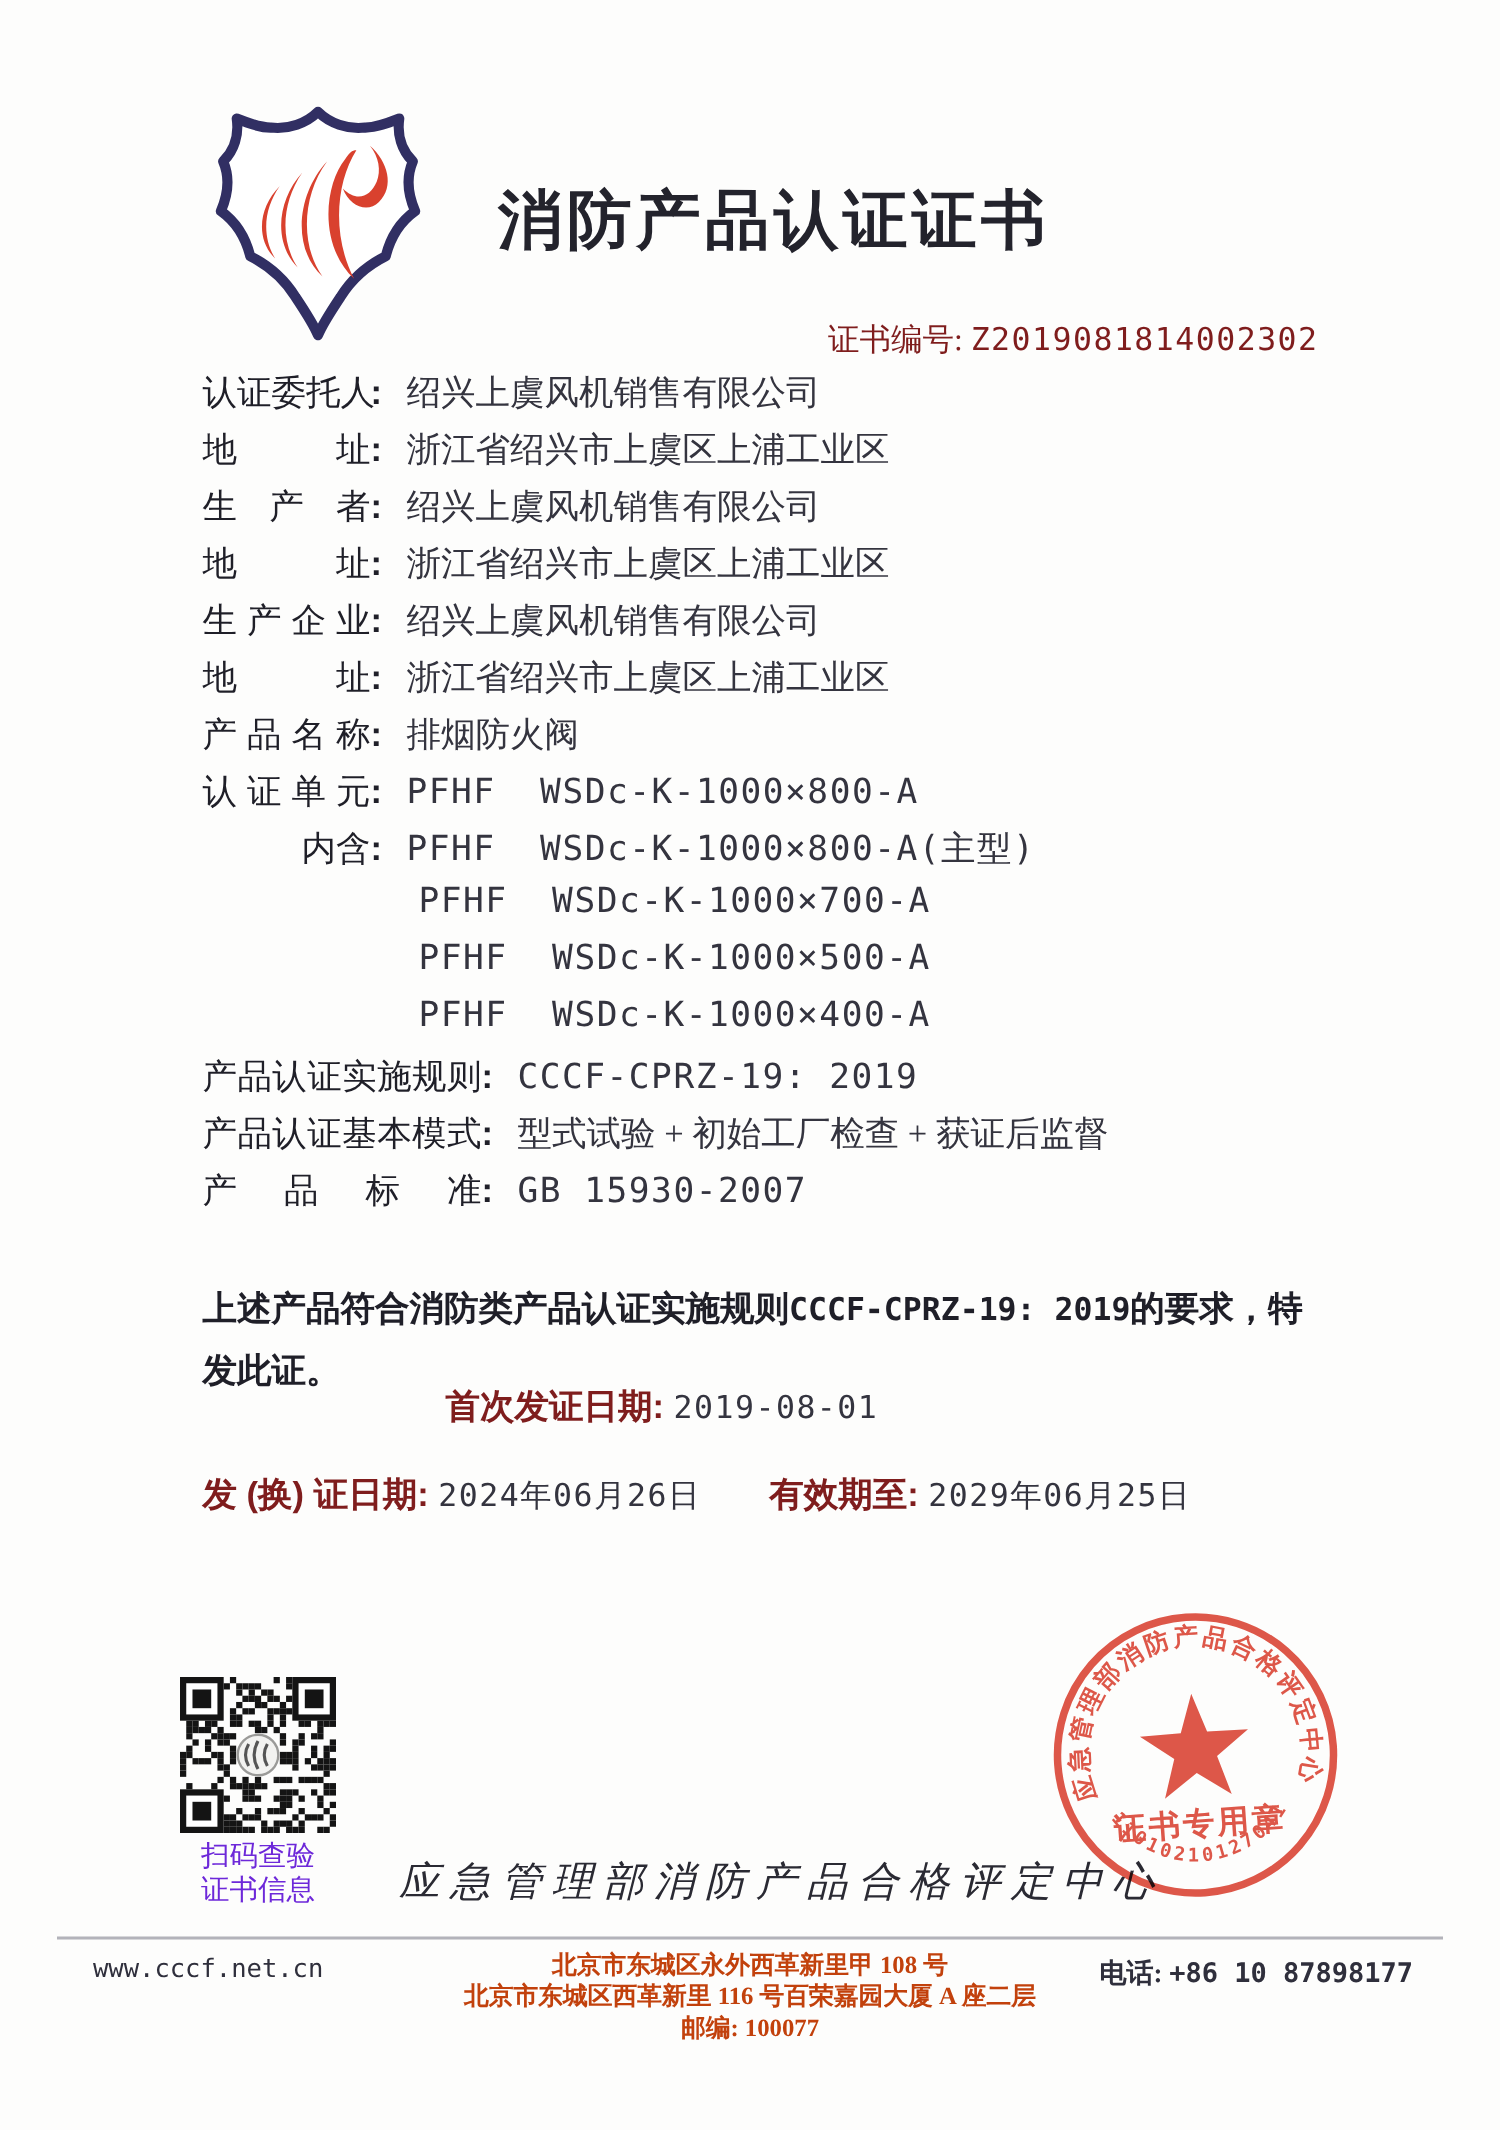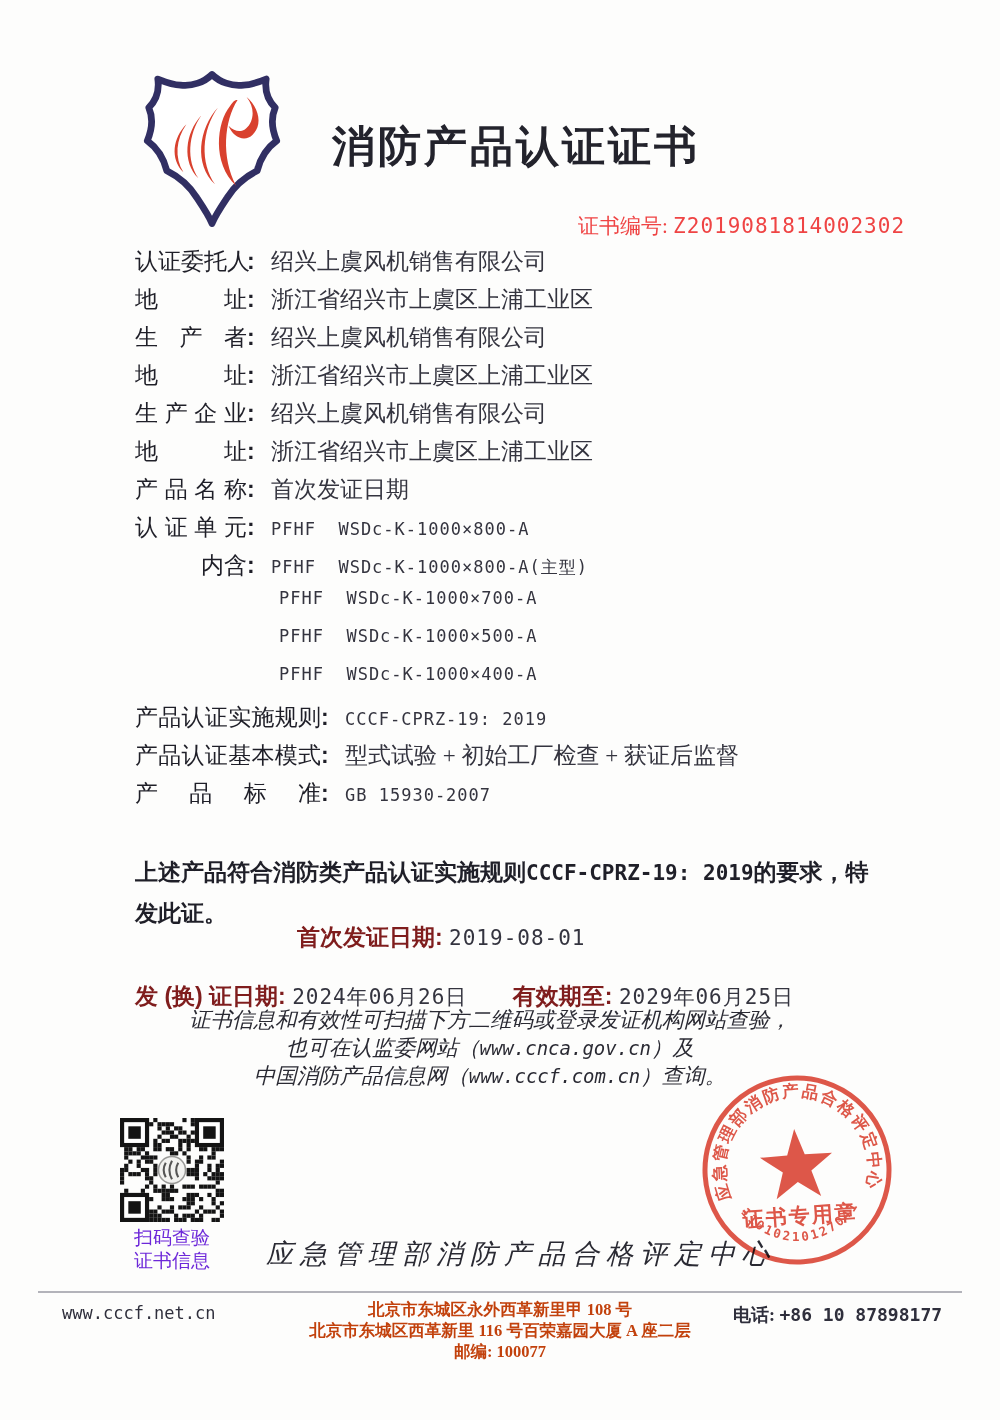--- a/index.html
+++ b/index.html
@@ -3,34 +3,34 @@
 <meta charset="utf-8">
 <style>
   html,body{margin:0;padding:0;background:#ffffff;}
   .page{position:relative;width:1000px;height:1420px;background:#fdfdfc;overflow:hidden;
         font-family:"Liberation Serif","DejaVu Serif",serif;color:#2e2e38;}
 
   
   .logo{position:absolute;left:136px;top:70px;width:152px;height:158px;}
   .title{position:absolute;left:332px;top:118px;font-family:Liberation Mono, monospace;
          font-weight:700;font-size:43px;letter-spacing:3px;color:#23232c;white-space:nowrap;}
-  .certline{position:absolute;left:578px;top:212px;font-size:21px;color:#ef4444;white-space:nowrap;}
+  .certline{position:absolute;left:552px;top:212px;font-size:21px;color:#7f1d1d;white-space:nowrap;}
   .certline .num{font-family:"DejaVu Sans Mono","Liberation Mono",monospace;font-size:21px;letter-spacing:1px;}
 
   
   .rows{position:absolute;left:135px;top:246px;width:745px;}
   .row{height:38px;display:flex;align-items:baseline;font-size:23px;}
   .lbl{display:inline-block;width:112px;text-align:justify;text-align-last:justify;
        font-family:"Liberation Sans","DejaVu Sans",sans-serif;font-weight:400;color:#1f1f28;white-space:nowrap;}
   .lbl.wide{width:186px;}
   .lbl.right{text-align-last:right;}
   .colon{display:inline-block;width:16px;font-family:"Liberation Sans","DejaVu Sans",sans-serif;
          font-weight:700;color:#1f1f28;text-align:left;}
   .val{margin-left:8px;color:#34343f;}
-  .val.mono{font-family:"DejaVu Sans Mono","Liberation Mono",monospace;font-size:17px;letter-spacing:1px;white-space:pre;}
+  .val.mono{font-family:"DejaVu Sans Mono","Liberation Mono",monospace;font-size:23px;letter-spacing:1px;white-space:pre;}
   .row.cont{padding-left:136px;}
 
   
   .statement{position:absolute;left:135px;top:852px;width:742px;font-family:"Liberation Sans","DejaVu Sans",sans-serif;
              font-weight:700;font-size:23px;line-height:40px;color:#1f1f28;}
   .statement .code{font-family:"DejaVu Sans Mono","Liberation Mono",monospace;font-size:21px;font-weight:700;white-space:nowrap;}
 
   .firstissue{position:absolute;left:297px;top:922px;font-size:23px;white-space:nowrap;}
   .firstissue .flbl,.reissue .flbl{font-family:"Liberation Sans","DejaVu Sans",sans-serif;font-weight:700;color:#7f1d1d;}
   .dateval{font-family:"DejaVu Sans Mono","Liberation Mono",monospace;font-size:21px;letter-spacing:1px;color:#34343f;}
@@ -115,21 +115,21 @@
       <span class="val">绍兴上虞风机销售有限公司</span>
     </div>
     <div class="row">
       <span class="lbl">地址</span>
         <span class="colon">:</span>
       <span class="val">浙江省绍兴市上虞区上浦工业区</span>
     </div>
     <div class="row">
       <span class="lbl">产品名称</span>
         <span class="colon">:</span>
-      <span class="val">首次发证日期</span>
+      <span class="val">排烟防火阀</span>
     </div>
     <div class="row">
       <span class="lbl">认证单元</span>
         <span class="colon">:</span>
       <span class="val mono">PFHF  WSDc-K-1000×800-A</span>
     </div>
     <div class="row">
       <span class="lbl right">内含</span>
         <span class="colon">:</span>
       <span class="val mono">PFHF  WSDc-K-1000×800-A(主型)</span>
@@ -169,25 +169,20 @@
     <span class="dateval">2019-08-01</span>
   </div>
   <div class="reissue">
     <span class="flbl">发 (换) 证日期: </span>
     <span class="dateval">2024年06月26日</span>
     <span class="gap"></span>
     <span class="flbl">有效期至: </span>
     <span class="dateval">2029年06月25日</span>
   </div>
 
-  <div class="notes">
-    <div>证书信息和有效性可扫描下方二维码或登录发证机构网站查验，</div>
-    <div><span>也可在认监委网站（</span><span class="u">www.cnca.gov.cn</span><span>）及</span></div>
-    <div><span>中国消防产品信息网（</span><span class="u">www.cccf.com.cn</span><span>）查询。</span></div>
-  </div>
 
   <div class="qr">
     <svg id="qr" viewBox="0 0 100 100" width="104" height="104">
         <rect x="32" y="0" width="4" height="4" fill="#141414"></rect>
         <rect x="60" y="0" width="4" height="4" fill="#141414"></rect>
         <rect x="68" y="0" width="4" height="4" fill="#141414"></rect>
         <rect x="28" y="4" width="4" height="4" fill="#141414"></rect>
         <rect x="36" y="4" width="4" height="4" fill="#141414"></rect>
         <rect x="40" y="4" width="4" height="4" fill="#141414"></rect>
         <rect x="44" y="4" width="4" height="4" fill="#141414"></rect>

